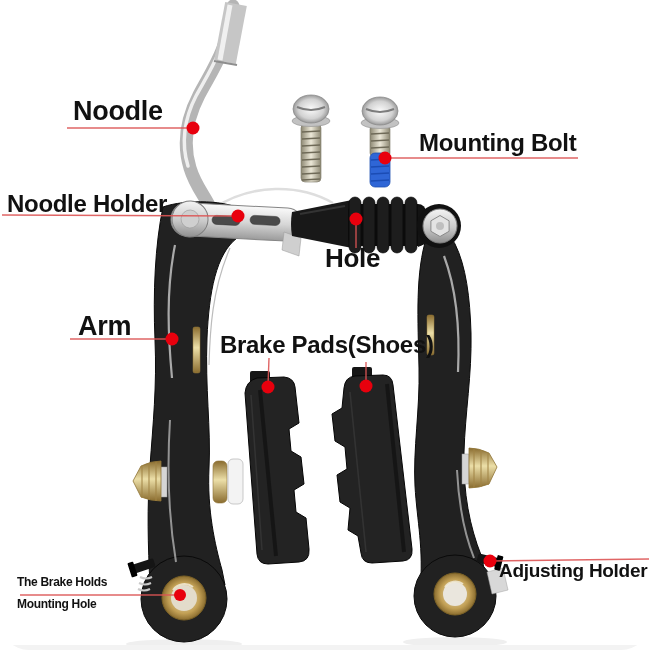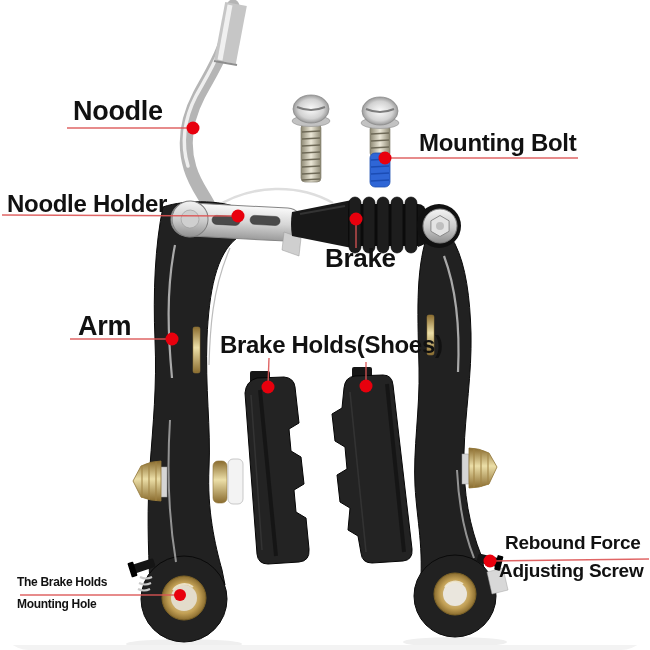--- a/index.html
+++ b/index.html
@@ -245,20 +245,19 @@
       <circle class="dot" cx="268" cy="387" r="6.5"></circle>
       <circle class="dot" cx="366" cy="386" r="6.5"></circle>
       <circle class="dot" cx="180" cy="595" r="6"></circle>
       <circle class="dot" cx="490" cy="561" r="6.5"></circle>
     </g>
   </svg>
 
   <div class="label" style="left:73px;top:97px;font-size:27px">Noodle</div>
   <div class="label" style="left:419px;top:131px;font-size:24px">Mounting Bolt</div>
   <div class="label" style="left:7px;top:192px;font-size:24px">Noodle Holder</div>
-  <div class="label" style="left:325px;top:245px;font-size:26px">Brake</div>
+  <div class="label" style="left:325px;top:245px;font-size:26px">Hole</div>
   <div class="label" style="left:78px;top:312px;font-size:27px">Arm</div>
-  <div class="label" style="left:220px;top:333px;font-size:24px">Brake Holds(Shoes)</div>
+  <div class="label" style="left:220px;top:333px;font-size:24px">Brake Pads(Shoes)</div>
   <div class="label" style="left:17px;top:576px;font-size:12px">The Brake Holds</div>
   <div class="label" style="left:17px;top:598px;font-size:12px">Mounting Hole</div>
-  <div class="label" style="left:505px;top:533px;font-size:19px">Rebound Force</div>
-  <div class="label" style="left:499px;top:561px;font-size:19px">Adjusting Screw</div>
+  <div class="label" style="left:499px;top:561px;font-size:19px">Adjusting Holder</div>
 </div>
 
 </body></html>

